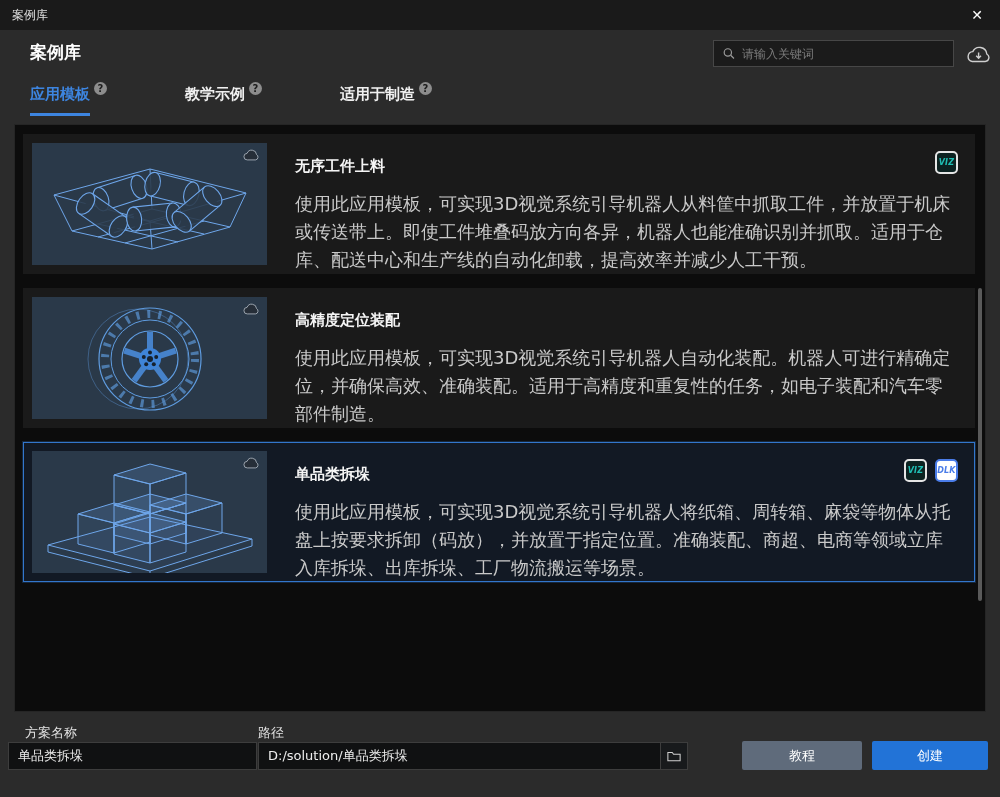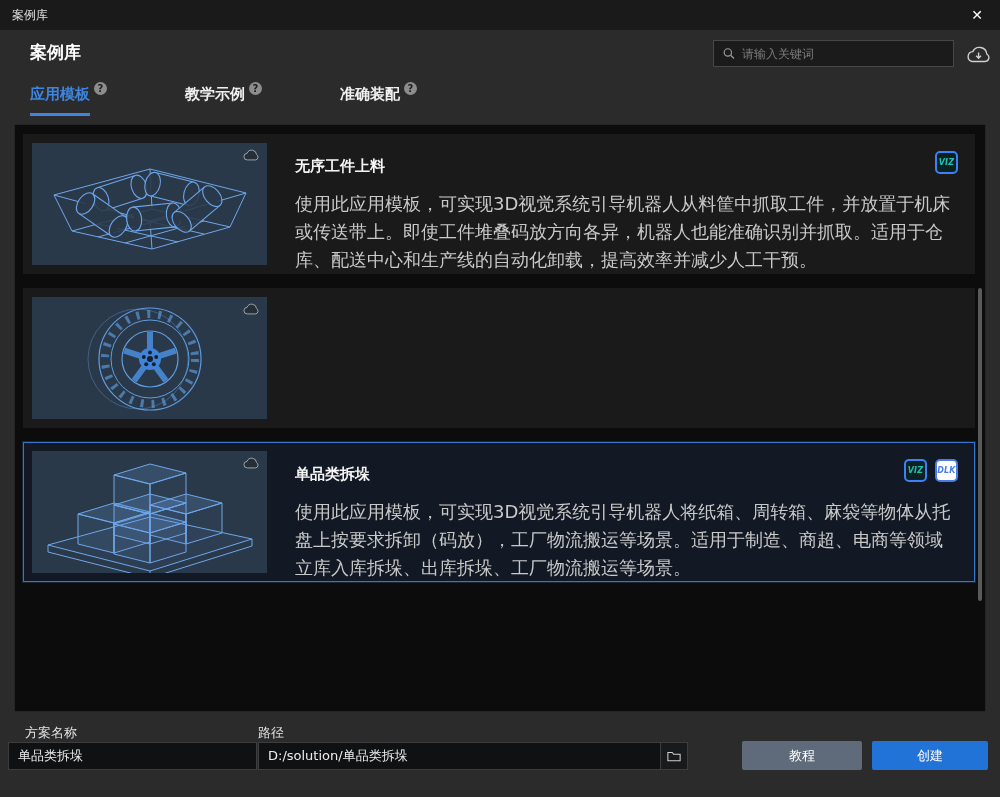--- a/index.html
+++ b/index.html
@@ -74,21 +74,21 @@
   .cloud-mini { position:absolute; top:5px; right:7px; }
   .card-body { flex:1; padding:16px 22px 0 20px; min-width:0; }
   .card-title { font-size:15px; font-weight:bold; color:#f5f5f5; margin-top:6px; }
   .card-desc { font-size:18px; color:#c9c9c9; line-height:28px; margin-top:14px; }
   .badges { position:absolute; top:16px; right:16px; display:flex; gap:8px; }
   .badge {
     width:23px; height:23px; border-radius:5px; display:flex; align-items:center;
     justify-content:center; font-size:8px; font-weight:bold; font-style:italic;
     letter-spacing:0.2px;
   }
-  .badge-viz { border:2px solid #3b82f6; color:#1fbfb4; background:#0c2221; }
+  .badge-viz { border:2px solid #e5e5e5; color:#1fbfb4; background:#0c2221; }
   .badge-dlk { border:2px solid #4a7ce8; color:#4a7ce8; background:#ffffff; }
   .scrollbar-thumb {
     position:absolute; right:3px; top:163px; width:4px; height:313px;
     background:#5a5a5a; border-radius:2px; cursor:pointer;
   }
 
   
   .footer-label { position:absolute; font-size:13px; color:#e2e2e2; }
   .text-input {
     position:absolute; background:#101112; border:1px solid #3d3d3d; color:#eeeeee;
@@ -132,21 +132,21 @@
   </div>
 
   <div class="tabs">
     <div class="tab active">
       <span class="tab-label">应用模板</span><span class="help-badge">?</span>
     </div>
     <div class="tab">
       <span class="tab-label">教学示例</span><span class="help-badge">?</span>
     </div>
     <div class="tab">
-      <span class="tab-label">准确装配</span><span class="help-badge">?</span>
+      <span class="tab-label">适用于制造</span><span class="help-badge">?</span>
     </div>
   </div>
 
   <div class="panel">
 
     <div class="card">
       <div class="thumb">
         <svg class="art" viewBox="0 0 235 122">
           <defs>
             <g id="cyl" stroke="#6ea6ea" stroke-width="1.1">
@@ -212,20 +212,24 @@
             <circle cx="121.8" cy="67.3" r="2"></circle>
             <circle cx="114.2" cy="67.3" r="2"></circle>
             <circle cx="111.8" cy="60" r="2"></circle>
             <circle cx="118" cy="62" r="3"></circle>
           </g>
         </svg>
         <svg class="cloud-mini" width="18" height="14" viewBox="0 0 22 16">
           <path d="M6.5 14 a4 4 0 0 1 -0.3 -8 A6 6 0 0 1 17.8 7.5 A3.5 3.5 0 0 1 16.5 14 Z" fill="#262e38" stroke="#a7b0ba" stroke-width="1.1"></path>
         </svg>
       </div>
+      <div class="card-body">
+        <div class="card-title">高精度定位装配</div>
+        <div class="card-desc">使用此应用模板，可实现3D视觉系统引导机器人自动化装配。机器人可进行精确定位，并确保高效、准确装配。适用于高精度和重复性的任务，如电子装配和汽车零部件制造。</div>
+      </div>
     </div>
 
     <div class="card selected">
       <div class="thumb">
         <svg class="art" viewBox="0 0 235 122">
           <defs>
             <g id="cube" stroke="#6ea6ea" stroke-width="1" stroke-linejoin="round">
               <polygon points="0,0 36,9 36,-21 0,-30" fill="rgba(110,166,234,0.10)"></polygon>
               <polygon points="36,9 72,-2 72,-32 36,-21" fill="rgba(110,166,234,0.05)"></polygon>
               <polygon points="0,-30 36,-21 72,-32 36,-41" fill="rgba(110,166,234,0.20)"></polygon>
@@ -243,21 +247,21 @@
           <use href="#cube" transform="translate(46,93)"></use>
           <use href="#cube" transform="translate(118,84)"></use>
           <use href="#cube" transform="translate(82,103)"></use>
         </svg>
         <svg class="cloud-mini" width="18" height="14" viewBox="0 0 22 16">
           <path d="M6.5 14 a4 4 0 0 1 -0.3 -8 A6 6 0 0 1 17.8 7.5 A3.5 3.5 0 0 1 16.5 14 Z" fill="#262e38" stroke="#a7b0ba" stroke-width="1.1"></path>
         </svg>
       </div>
       <div class="card-body">
         <div class="card-title">单品类拆垛</div>
-        <div class="card-desc">使用此应用模板，可实现3D视觉系统引导机器人将纸箱、周转箱、麻袋等物体从托盘上按要求拆卸（码放），工厂物流搬运等场景。适用于制造、商超、电商等领域立库入库拆垛、出库拆垛、工厂物流搬运等场景。</div>
+        <div class="card-desc">使用此应用模板，可实现3D视觉系统引导机器人将纸箱、周转箱、麻袋等物体从托盘上按要求拆卸（码放），并放置于指定位置。准确装配、商超、电商等领域立库入库拆垛、出库拆垛、工厂物流搬运等场景。</div>
       </div>
       <div class="badges">
         <span class="badge badge-viz">VIZ</span>
         <span class="badge badge-dlk">DLK</span>
       </div>
     </div>
 
     <div class="scrollbar-thumb"></div>
   </div>
 

